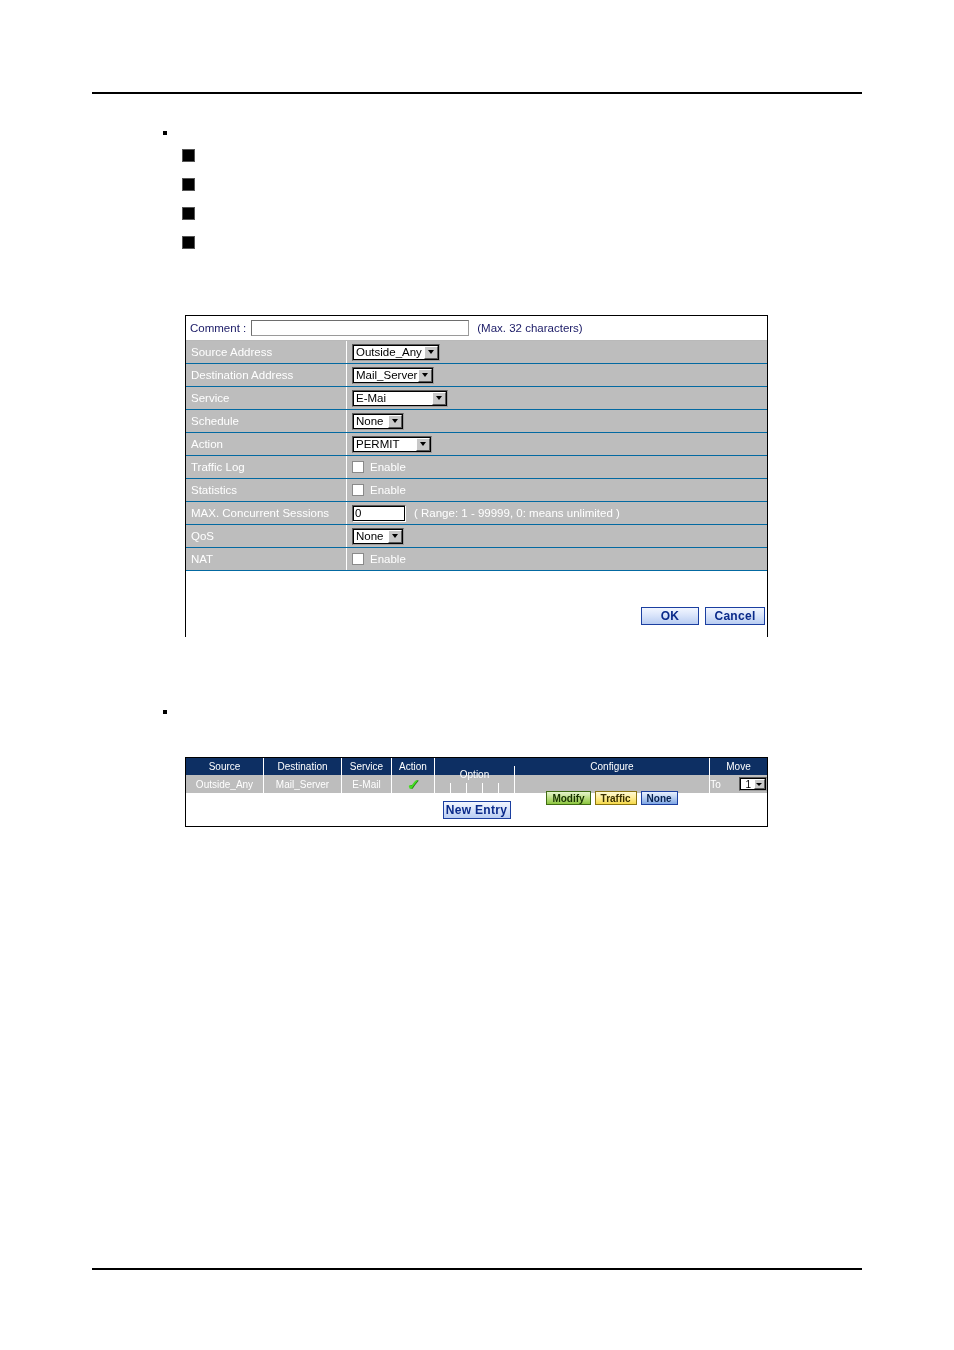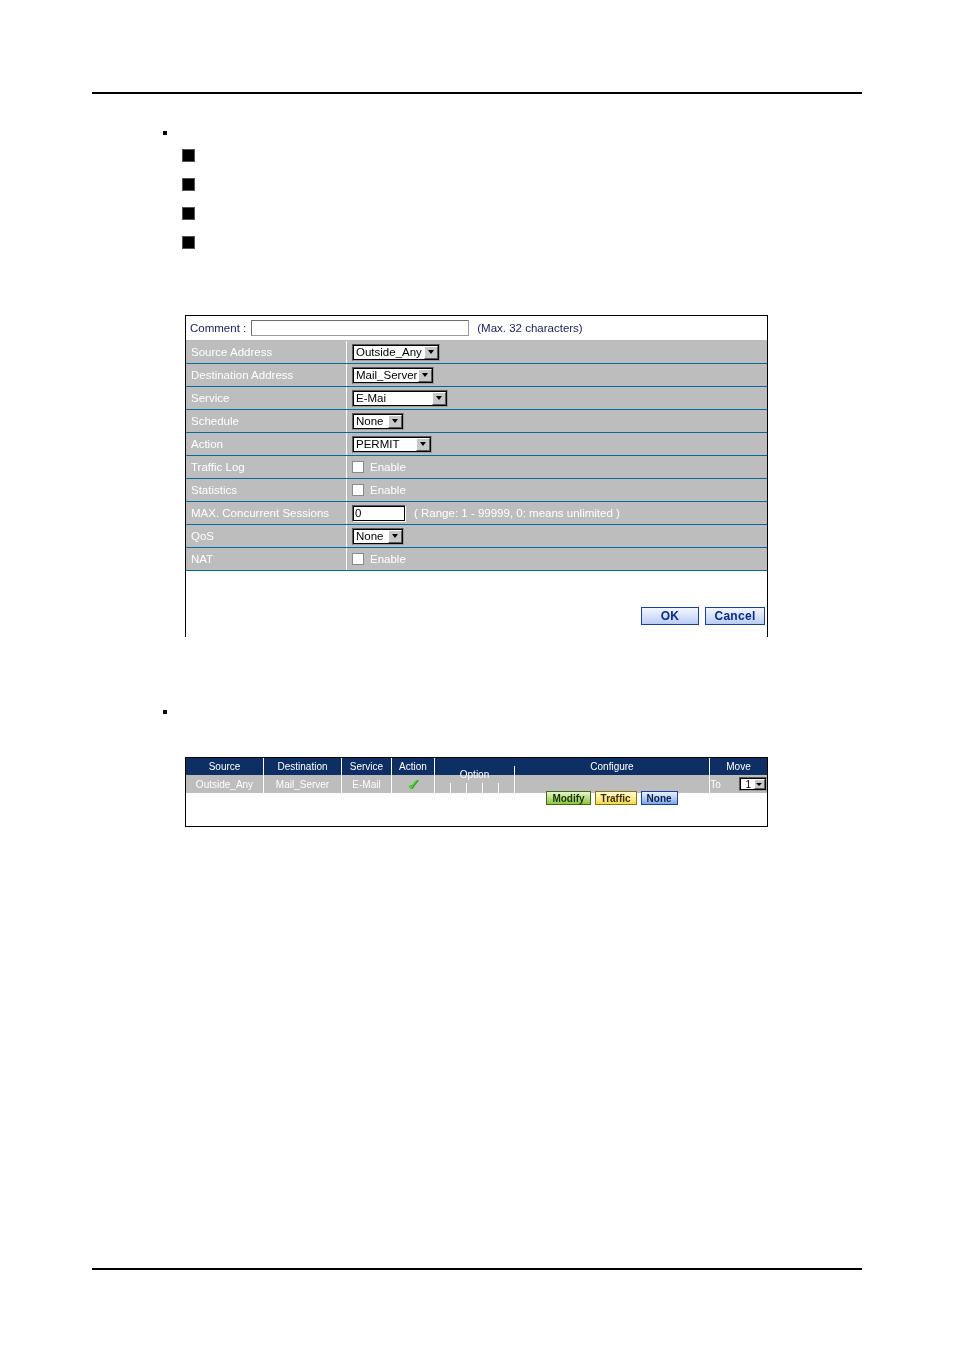--- a/index.html
+++ b/index.html
@@ -559,13 +559,16 @@
         <span class="sel w-move">
           <span class="sel-text">1</span>
           <span class="arrow-btn">
               <i class="caret"></i>
             </span>
         </span>
       </div>
     </div>
   </div>
 
+  <div class="table-footer">
+    <div class="btn-blue btn-newentry">New Entry</div>
+  </div>
 </div>
 
 </body></html>

